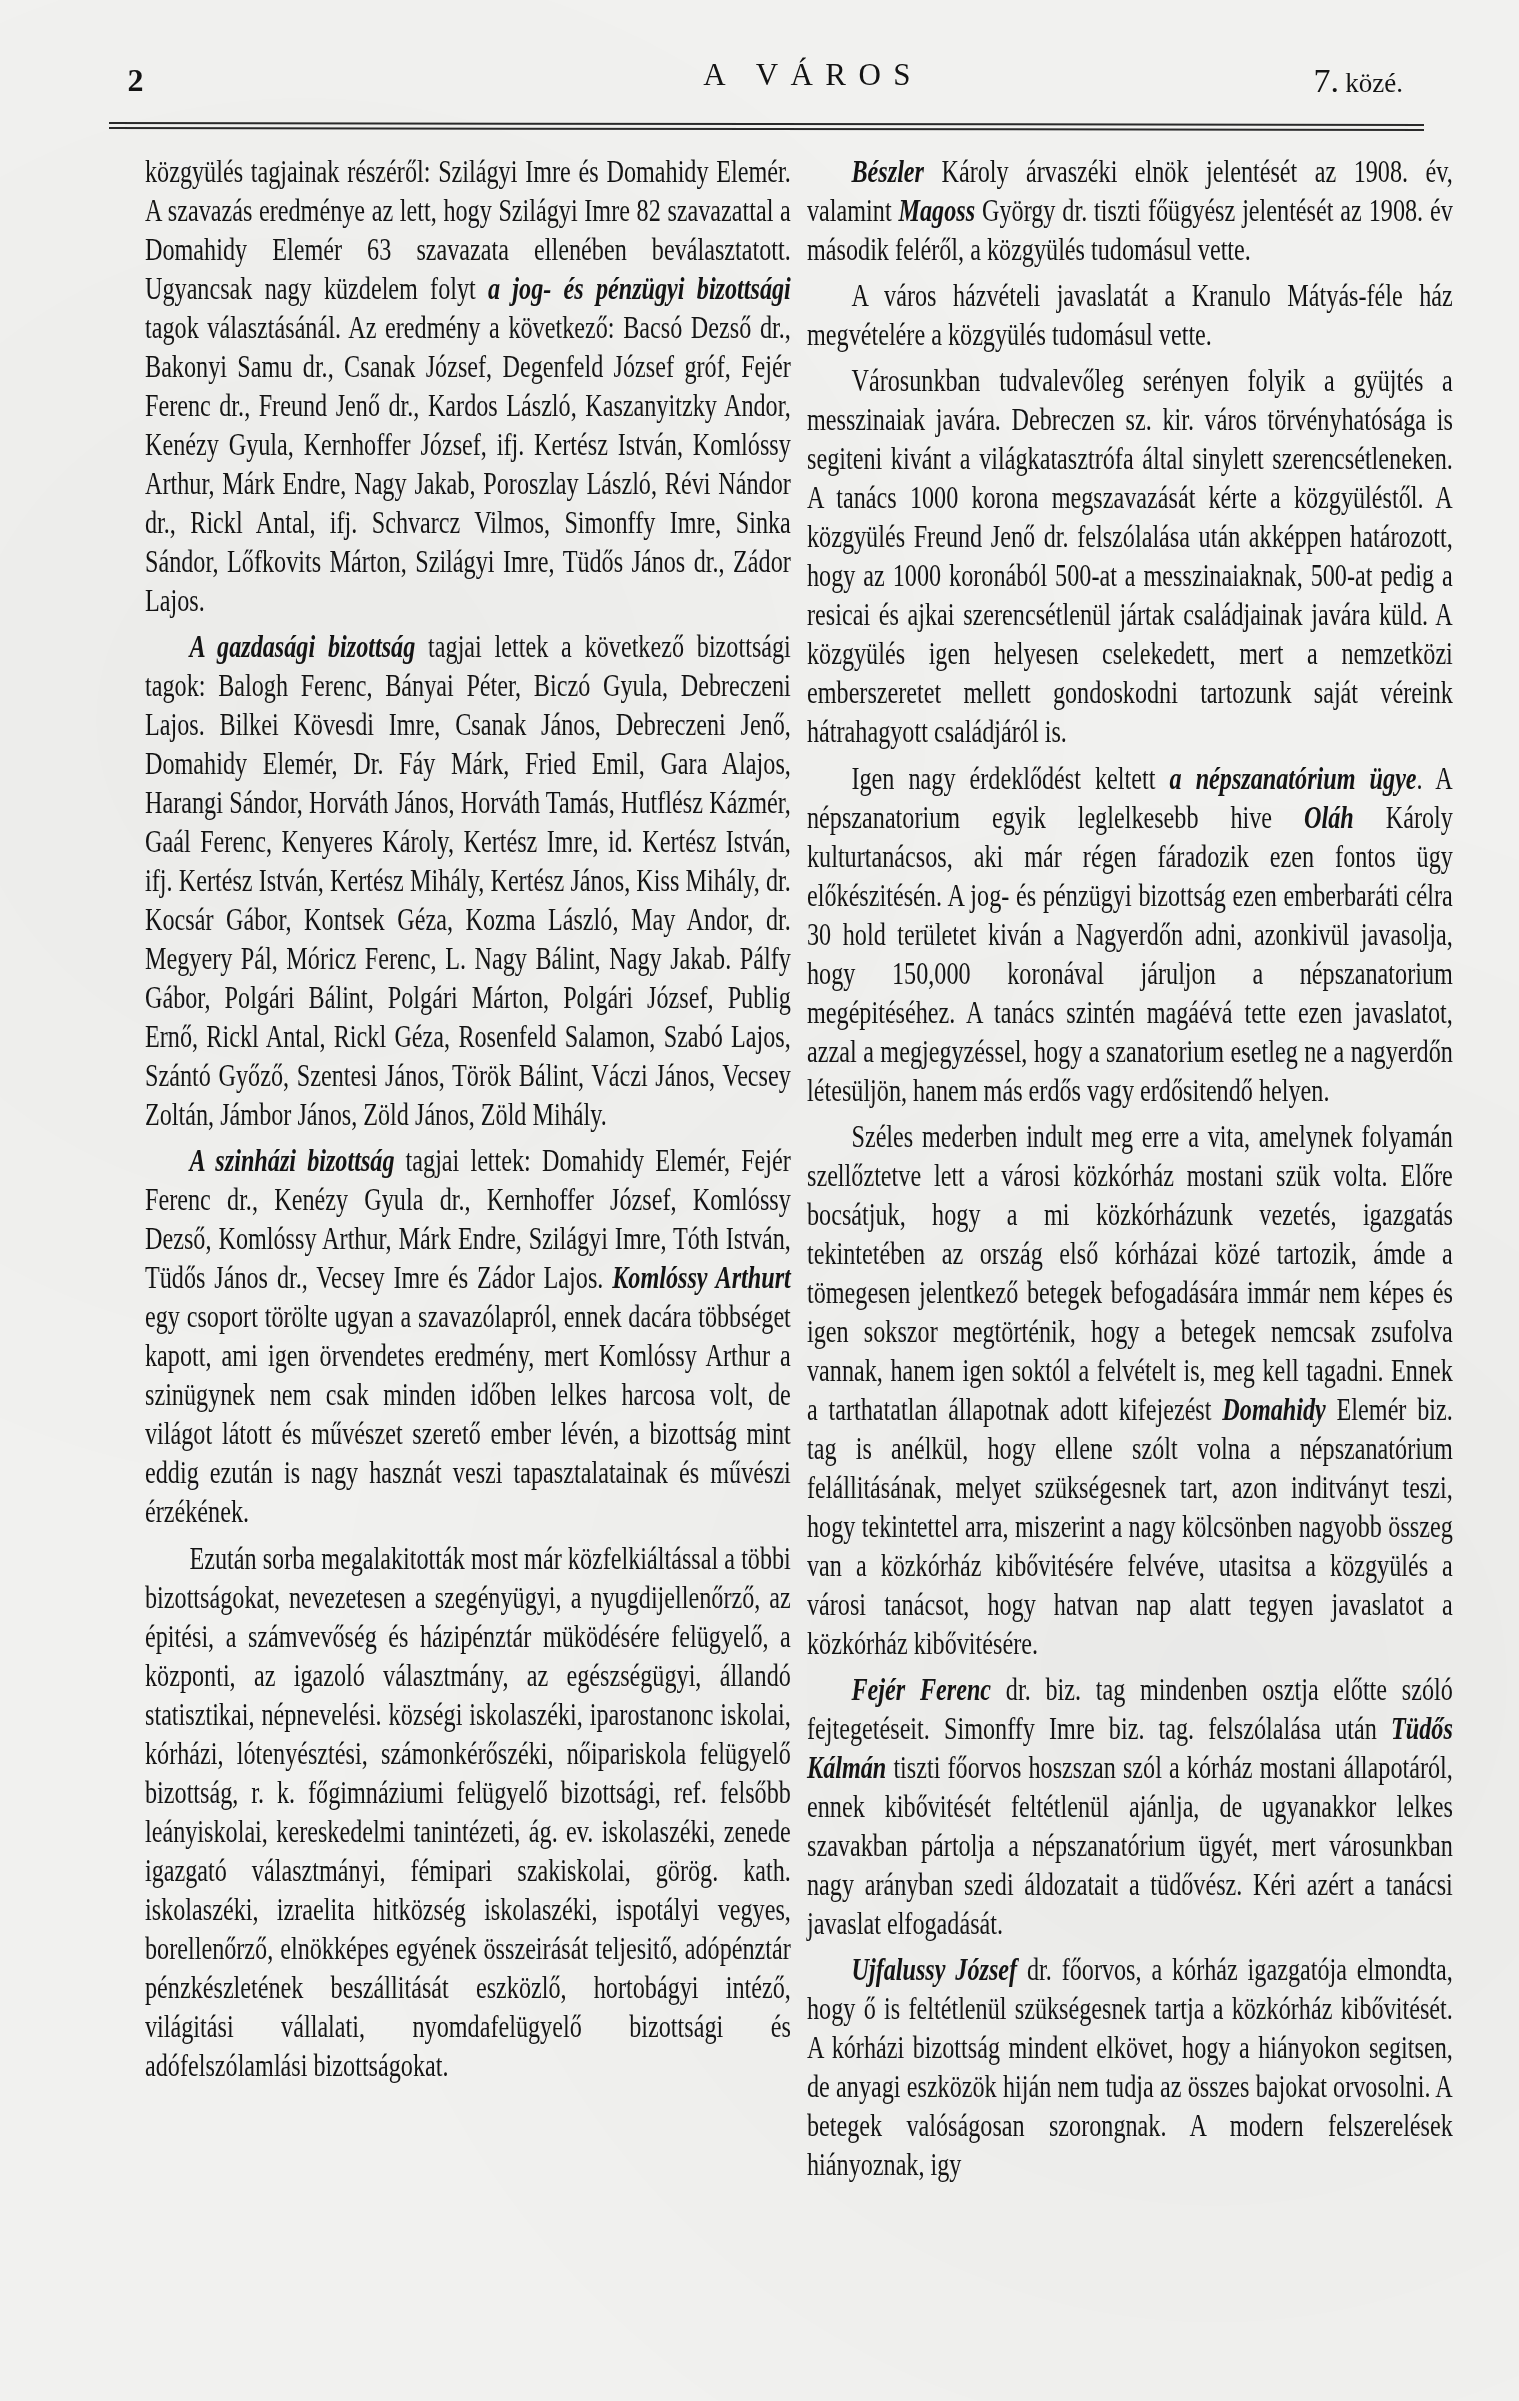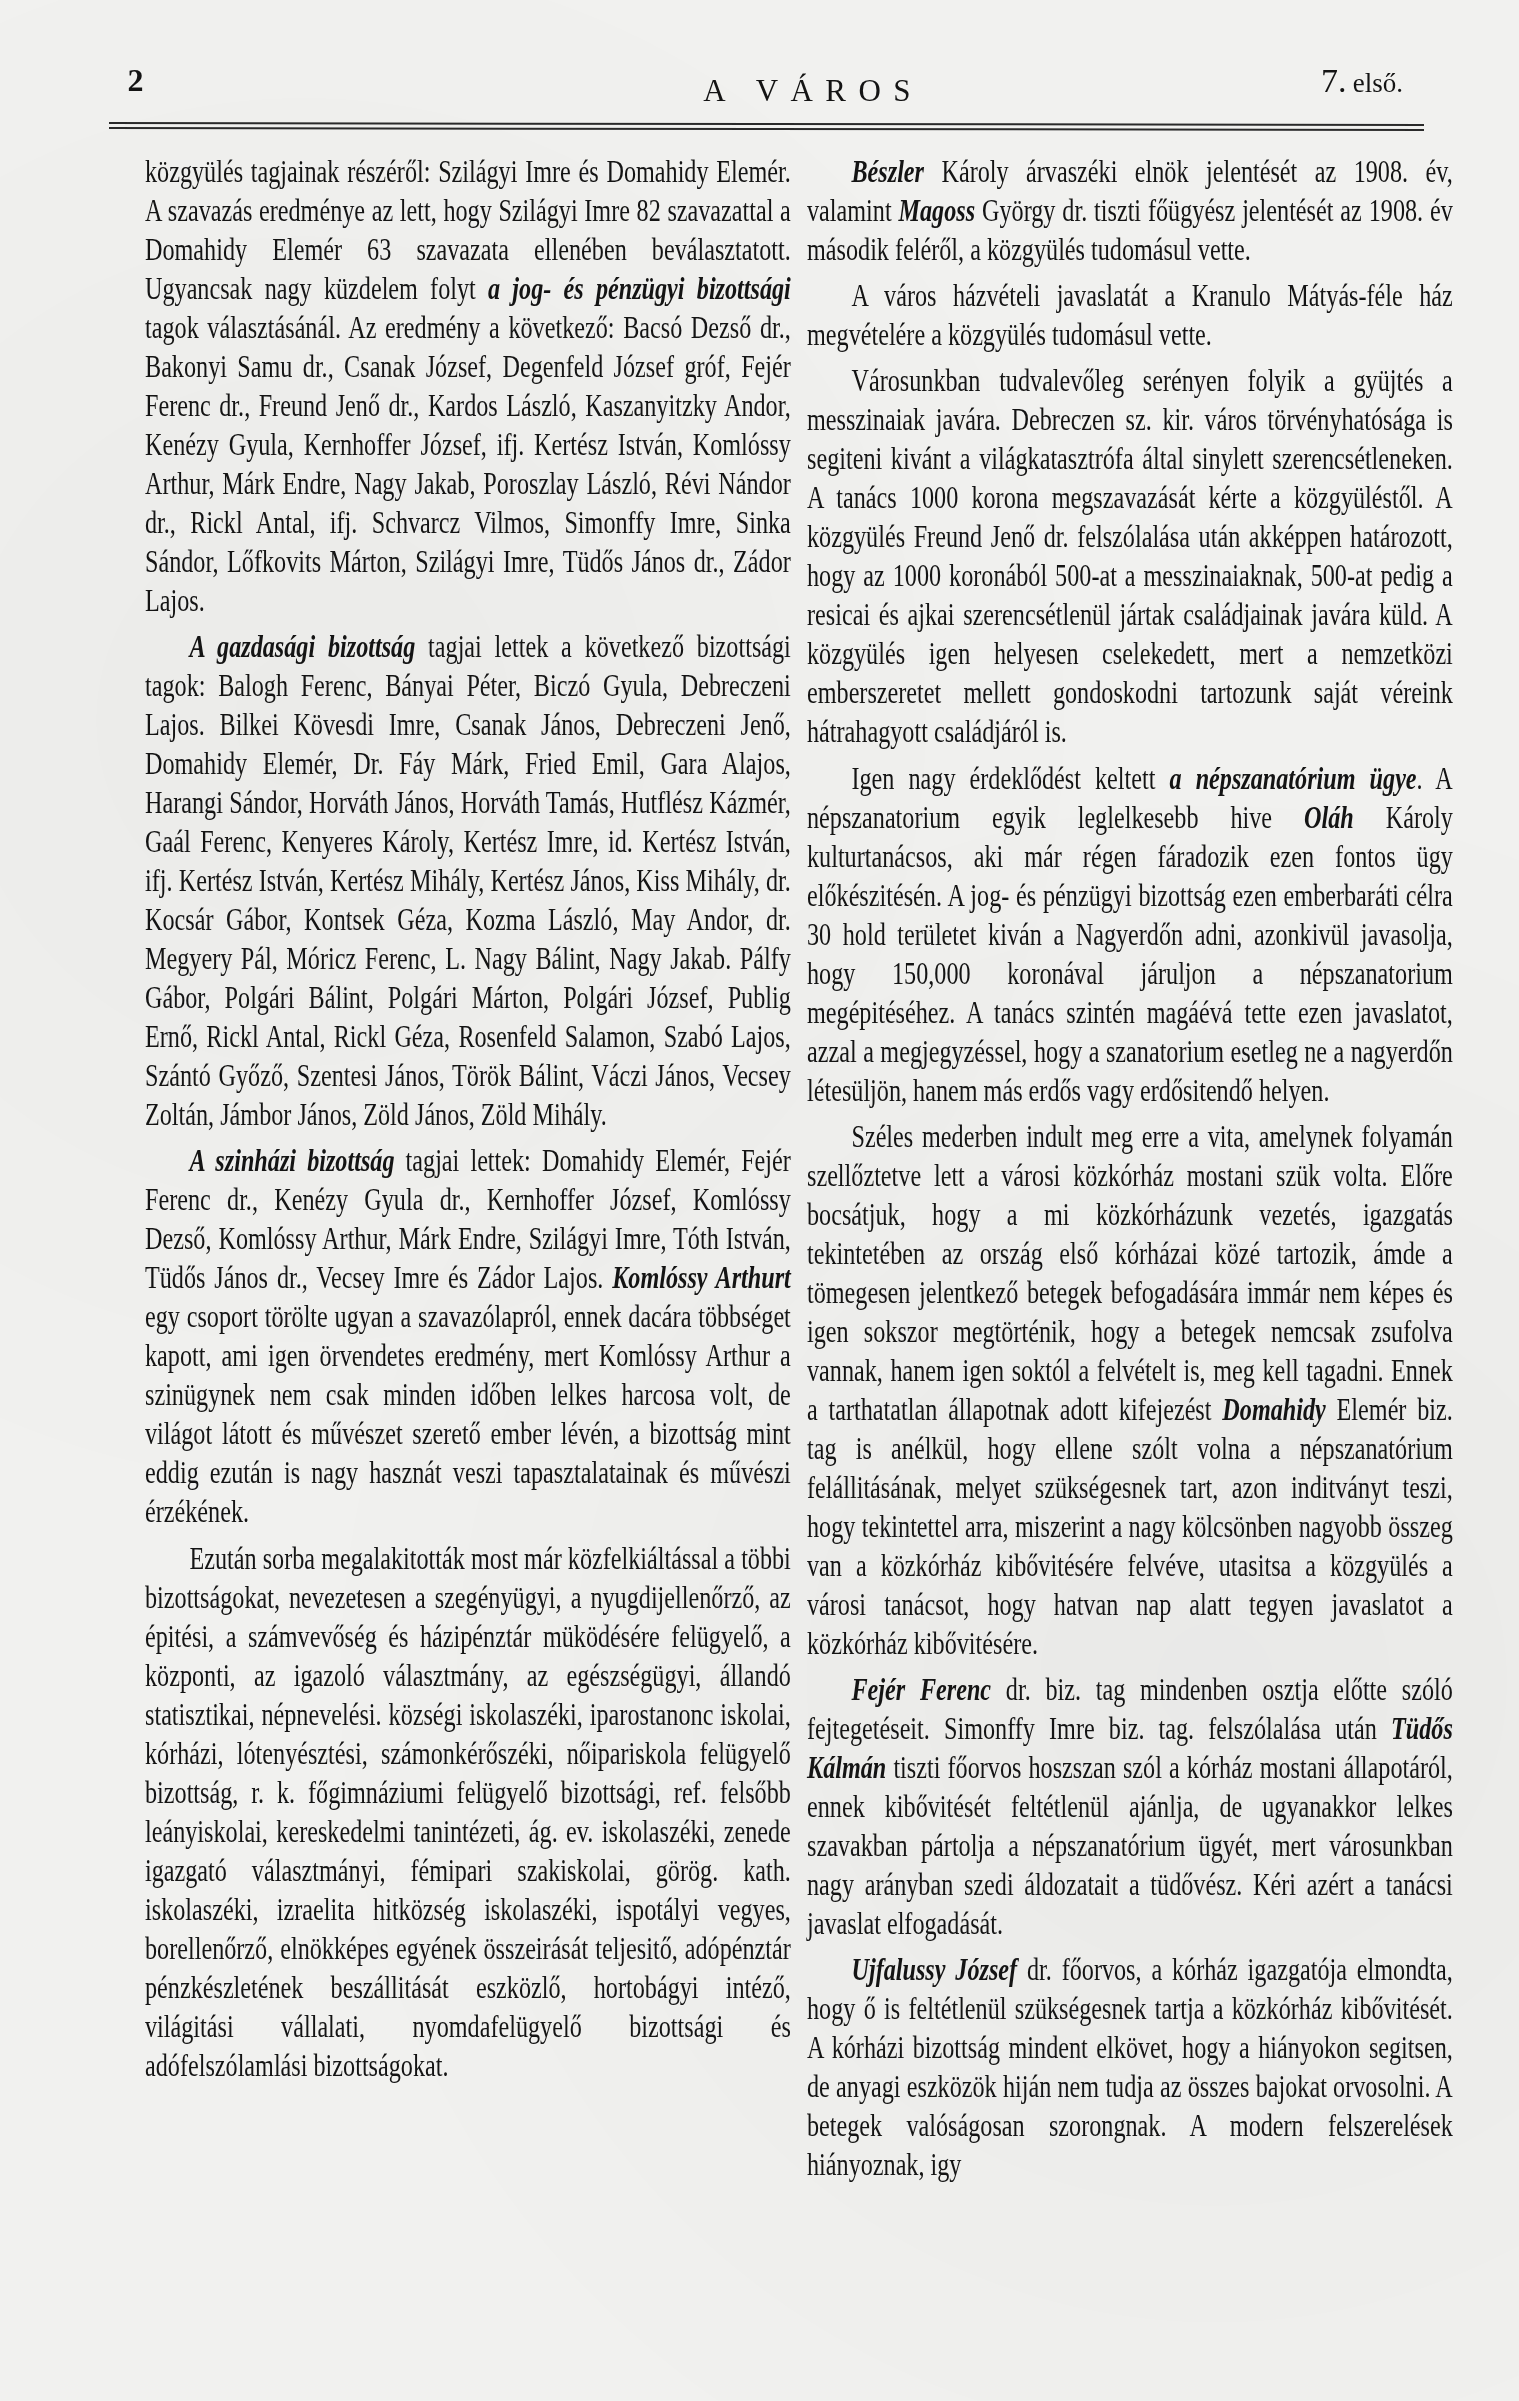--- a/index.html
+++ b/index.html
@@ -14,21 +14,20 @@
     color: #141414;
   }
   .page { position: absolute; left: 0; top: 0; width: 1520px; height: 2401px; }
 
   .header { position: absolute; left: 109px; top: 57px; width: 1315px; height: 83px; }
   .page-num { position: absolute; left: 18.6px; top: 5.2px; font-size: 32px; font-weight: bold; }
   .masthead {
     position: absolute; left: 704px; top: 0; transform: translateX(-50%);
     font-size: 31px; letter-spacing: 12.4px; white-space: nowrap;
     display: inline-block;
-    margin-top: 16px;
   }
   .issue { position: absolute; right: 21px; top: 5.2px; font-size: 27px; white-space: nowrap; }
   .issue .num { font-size: 34px; margin-right: 6.2px; }
   .rule {
     position: absolute; left: 0; top: 66px; width: 1315px; height: 7.2px;
     border-top: 2.6px solid #2a2a2a; border-bottom: 2.6px solid #2a2a2a;
     box-sizing: border-box; transform: rotate(0.08deg);
   }
 
   .column { position: absolute; top: 152px; margin-left: 34px; }
@@ -48,21 +47,21 @@
   .para.gap-before { margin-top: 4.1px; }
   .seg-em { font-style: italic; font-weight: bold; }
 </style>
 </head>
 <body>
 
 <div class="page">
   <div class="header">
     <span class="page-num">2</span>
     <span class="masthead">A VÁROS</span>
-    <span class="issue"><span class="num">7.</span><span>első.</span></span>
+    <span class="issue"><span class="num">7.</span><span>közé.</span></span>
     <div class="rule"></div>
   </div>
 
   <div class="column col-left">
     <div class="col-inner">
         <p class="para"><span>közgyülés tagjainak részéről: Szilágyi Imre és Domahidy Elemér. A szavazás eredménye az lett, hogy Szilágyi Imre 82 szavazattal a Domahidy Elemér 63 szavazata ellenében beválasztatott. Ugyancsak nagy küzdelem folyt </span><span class="seg-em">a jog- és pénzügyi bizottsági</span><span> tagok választásánál. Az eredmény a következő: Bacsó Dezső dr., Bakonyi Samu dr., Csanak József, Degenfeld József gróf, Fejér Ferenc dr., Freund Jenő dr., Kardos László, Kaszanyitzky Andor, Kenézy Gyula, Kernhoffer József, ifj. Kertész István, Komlóssy Arthur, Márk Endre, Nagy Jakab, Poroszlay László, Révi Nándor dr., Rickl Antal, ifj. Schvarcz Vilmos, Simonffy Imre, Sinka Sándor, Lőfkovits Márton, Szilágyi Imre, Tüdős János dr., Zádor Lajos.</span></p>
         <p class="para indent gap-before"><span class="seg-em">A gazdasági bizottság</span><span> tagjai lettek a következő bizottsági tagok: Balogh Ferenc, Bányai Péter, Biczó Gyula, Debreczeni Lajos. Bilkei Kövesdi Imre, Csanak János, Debreczeni Jenő, Domahidy Elemér, Dr. Fáy Márk, Fried Emil, Gara Alajos, Harangi Sándor, Horváth János, Horváth Tamás, Hutflész Kázmér, Gaál Ferenc, Kenyeres Károly, Kertész Imre, id. Kertész István, ifj. Kertész István, Kertész Mihály, Kertész János, Kiss Mihály, dr. Kocsár Gábor, Kontsek Géza, Kozma László, May Andor, dr. Megyery Pál, Móricz Ferenc, L. Nagy Bálint, Nagy Jakab. Pálfy Gábor, Polgári Bálint, Polgári Márton, Polgári József, Publig Ernő, Rickl Antal, Rickl Géza, Rosenfeld Salamon, Szabó Lajos, Szántó Győző, Szentesi János, Török Bálint, Váczi János, Vecsey Zoltán, Jámbor János, Zöld János, Zöld Mihály.</span></p>
         <p class="para indent gap-before"><span class="seg-em">A szinházi bizottság</span><span> tagjai lettek: Domahidy Elemér, Fejér Ferenc dr., Kenézy Gyula dr., Kernhoffer József, Komlóssy Dezső, Komlóssy Arthur, Márk Endre, Szilágyi Imre, Tóth István, Tüdős János dr., Vecsey Imre és Zádor Lajos. </span><span class="seg-em">Komlóssy Arthurt</span><span> egy csoport törölte ugyan a szavazólapról, ennek dacára többséget kapott, ami igen örvendetes eredmény, mert Komlóssy Arthur a szinügynek nem csak minden időben lelkes harcosa volt, de világot látott és művészet szerető ember lévén, a bizottság mint eddig ezután is nagy hasznát veszi tapasztalatainak és művészi érzékének.</span></p>
         <p class="para indent gap-before"><span>Ezután sorba megalakitották most már közfelkiáltással a többi bizottságokat, nevezetesen a szegényügyi, a nyugdijellenőrző, az épitési, a számvevőség és házipénztár müködésére felügyelő, a központi, az igazoló választmány, az egészségügyi, állandó statisztikai, népnevelési. községi iskolaszéki, iparostanonc iskolai, kórházi, lótenyésztési, számonkérőszéki, nőipariskola felügyelő bizottság, r. k. főgimnáziumi felügyelő bizottsági, ref. felsőbb leányiskolai, kereskedelmi tanintézeti, ág. ev. iskolaszéki, zenede igazgató választmányi, fémipari szakiskolai, görög. kath. iskolaszéki, izraelita hitközség iskolaszéki, ispotályi vegyes, borellenőrző, elnökképes egyének összeirását teljesitő, adópénztár pénzkészletének beszállitását eszközlő, hortobágyi intéző, világitási vállalati, nyomdafelügyelő bizottsági és adófelszólamlási bizottságokat.</span></p>
       </div>

